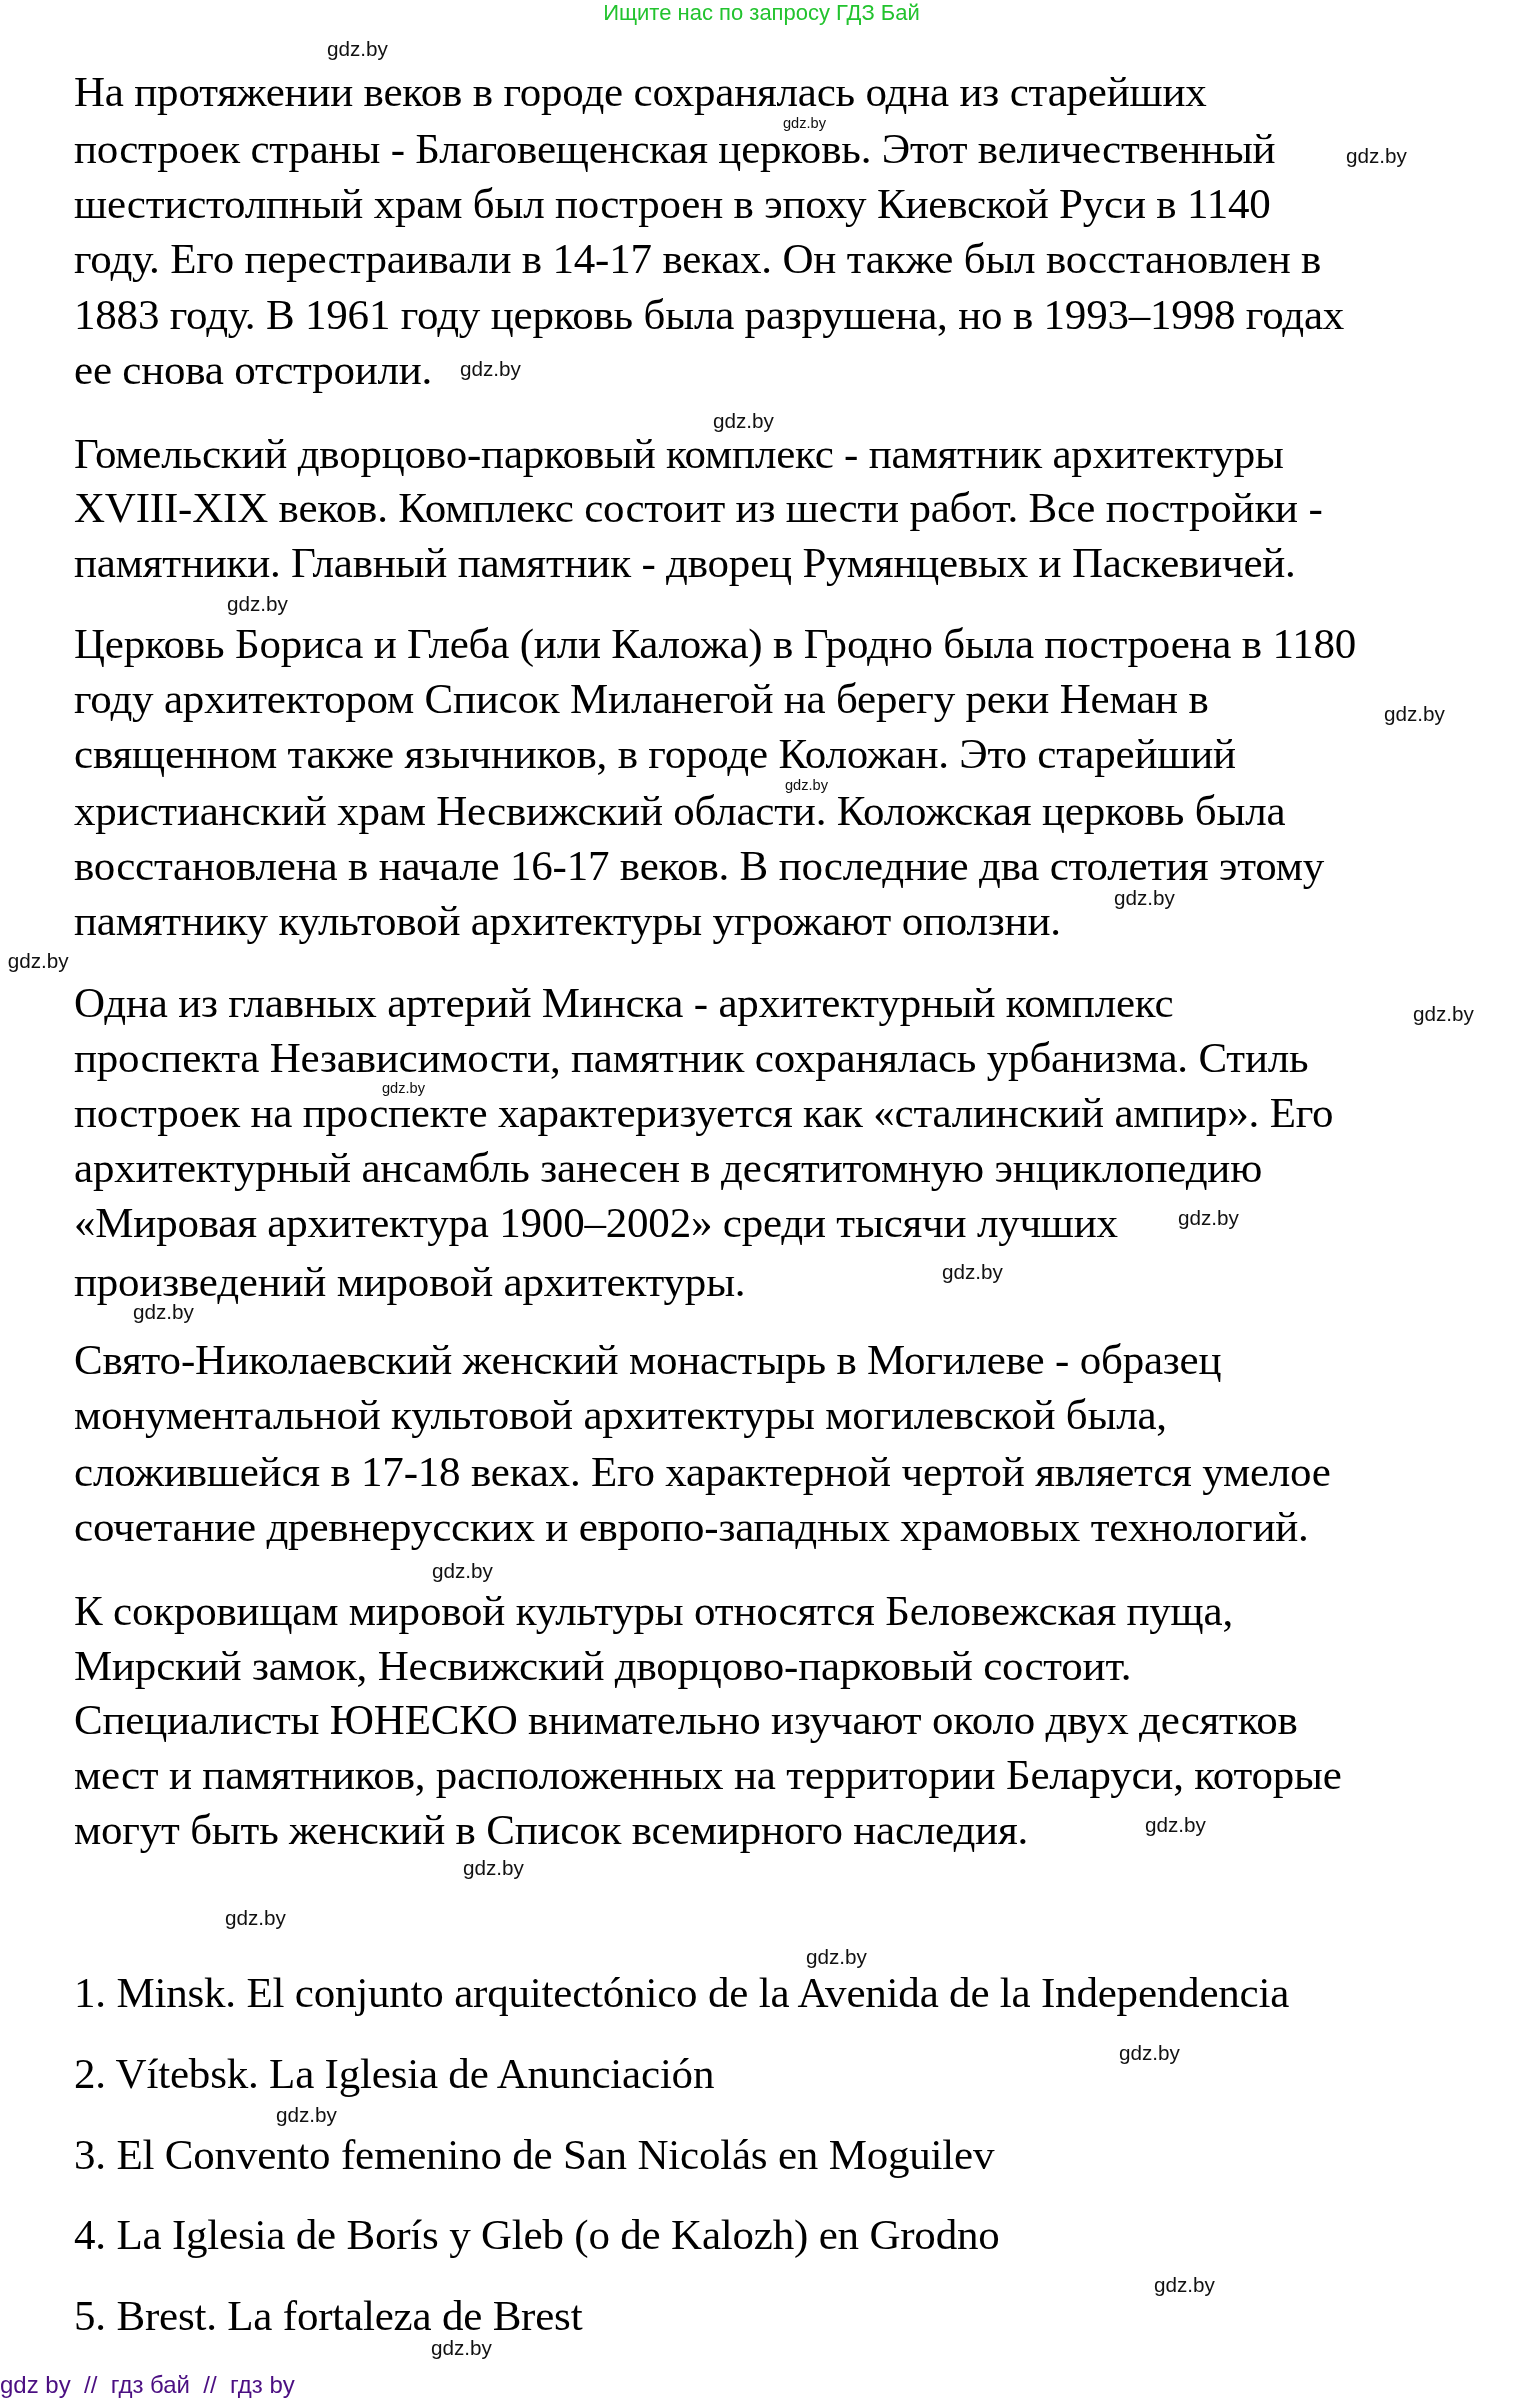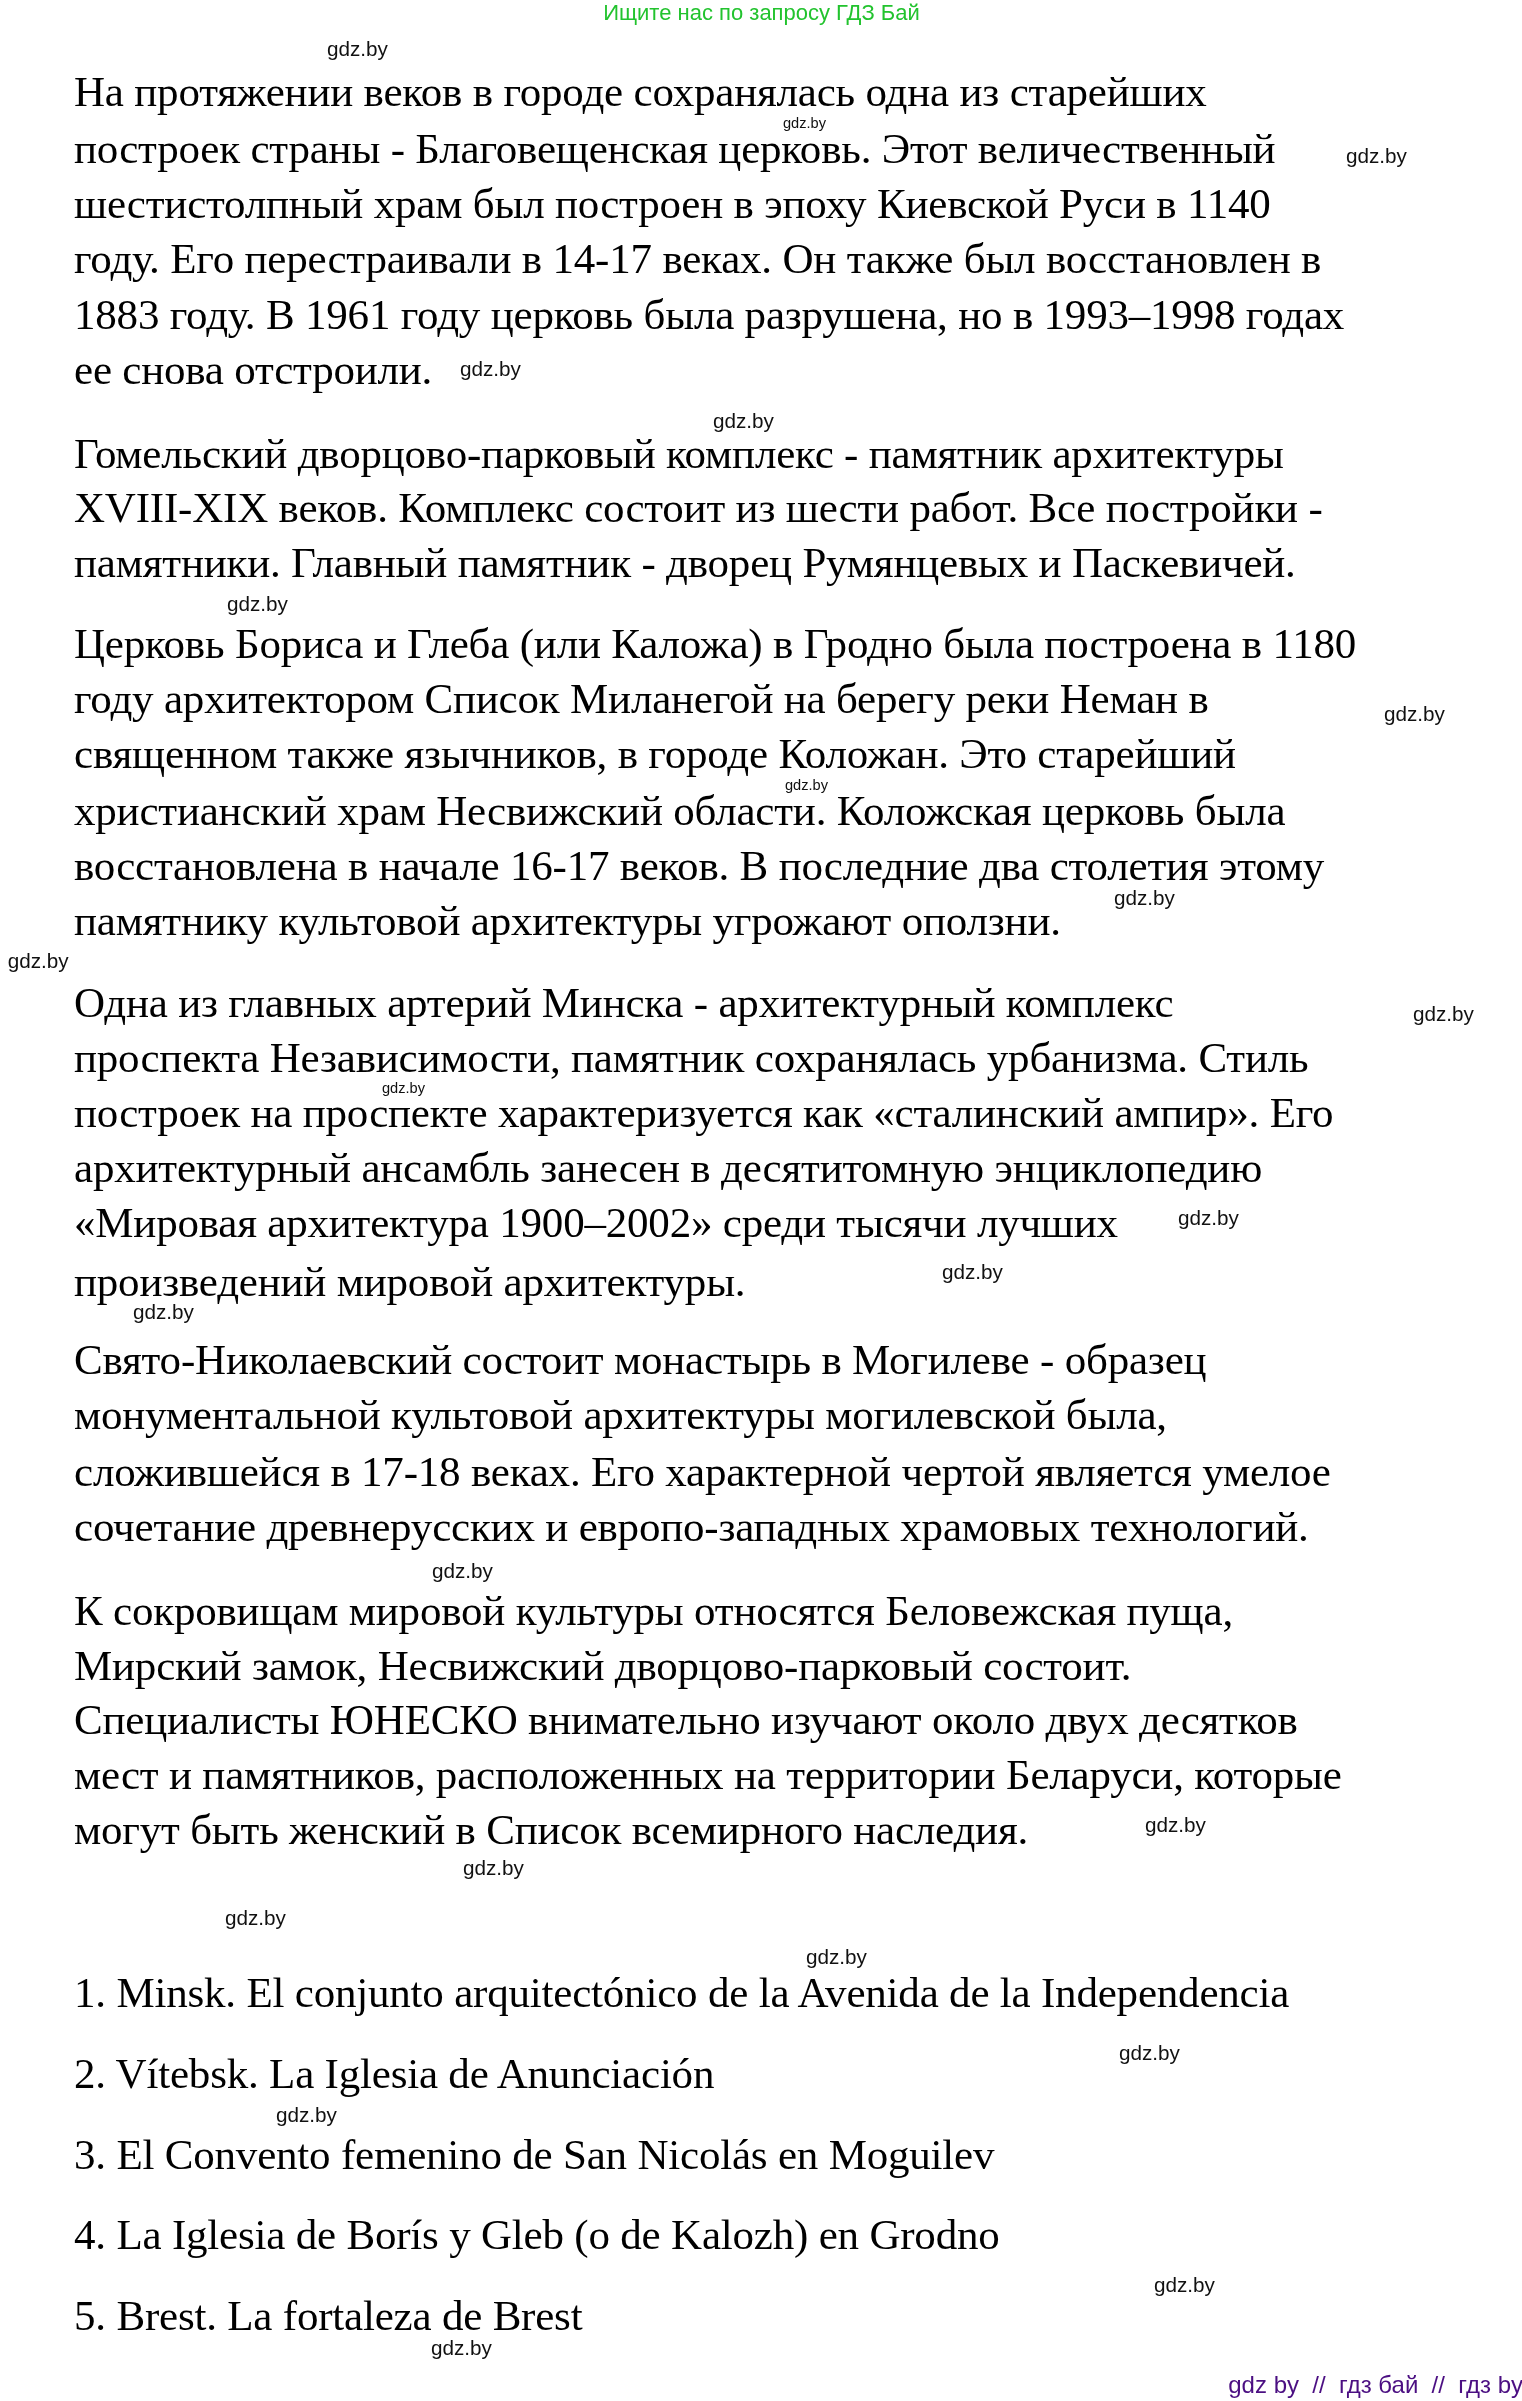--- a/index.html
+++ b/index.html
@@ -18,21 +18,21 @@
     text-align: center;
     font-family: "Liberation Sans", "DejaVu Sans", sans-serif;
     font-size: 22px;
     line-height: 26px;
     color: #22c32e;
   }
   .footer {
     position: absolute;
     left: 0; right: 0;
     top: 2369px;
-    text-align: right;
+    text-align: left;
     font-family: "Liberation Sans", "DejaVu Sans", sans-serif;
     font-size: 24px;
     line-height: 31px;
     color: #4b0f82;
     white-space: pre;
   }
   .line {
     position: absolute;
     left: 74px;
     font-size: 43px;
@@ -83,21 +83,21 @@
 <div>
   <div class="line" style="top:975px">Одна из главных артерий Минска - архитектурный комплекс</div>
   <div class="line" style="top:1030px">проспекта Независимости, памятник сохранялась урбанизма. Стиль</div>
   <div class="line" style="top:1085px">построек на проспекте характеризуется как «сталинский ампир». Его</div>
   <div class="line" style="top:1140px">архитектурный ансамбль занесен в десятитомную энциклопедию</div>
   <div class="line" style="top:1195px">«Мировая архитектура 1900–2002» среди тысячи лучших</div>
   <div class="line" style="top:1254px">произведений мировой архитектуры.</div>
 </div>
 
 <div>
-  <div class="line" style="top:1332px">Свято-Николаевский состоит монастырь в Могилеве - образец</div>
+  <div class="line" style="top:1332px">Свято-Николаевский женский монастырь в Могилеве - образец</div>
   <div class="line" style="top:1387px">монументальной культовой архитектуры могилевской была,</div>
   <div class="line" style="top:1444px">сложившейся в 17-18 веках. Его характерной чертой является умелое</div>
   <div class="line" style="top:1499px">сочетание древнерусских и европо-западных храмовых технологий.</div>
 </div>
 
 <div>
   <div class="line" style="top:1583px">К сокровищам мировой культуры относятся Беловежская пуща,</div>
   <div class="line" style="top:1638px">Мирский замок, Несвижский дворцово-парковый состоит.</div>
   <div class="line" style="top:1692px">Специалисты ЮНЕСКО внимательно изучают около двух десятков</div>
   <div class="line" style="top:1747px">мест и памятников, расположенных на территории Беларуси, которые</div>

